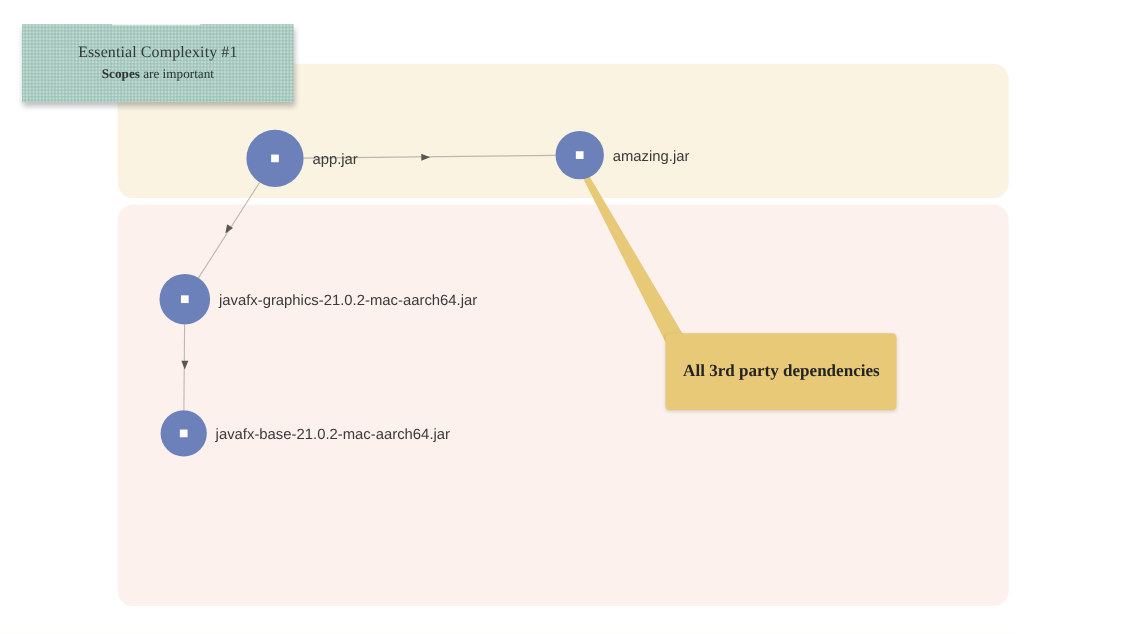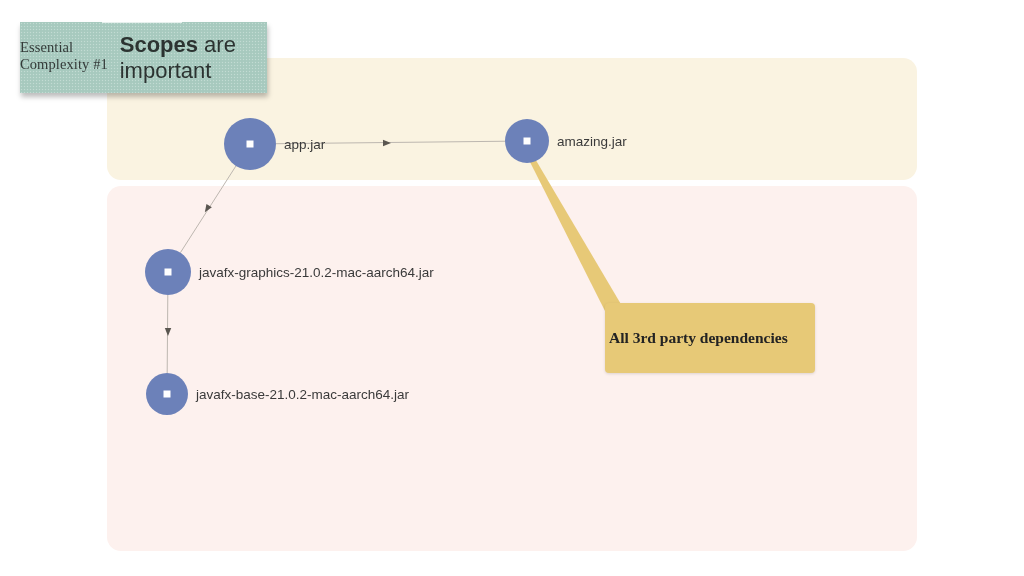--- a/index.html
+++ b/index.html
@@ -56,21 +56,21 @@
     left: 605px;
     top: 303px;
     width: 210px;
     height: 70px;
     background: #e7c977;
     border-radius: 4px;
     box-shadow: 0 1px 3px rgba(0,0,0,0.13);
     display: flex;
     flex-direction: column;
     justify-content: center;
-    padding: 0 4px;
+    padding: 0 16px;
     box-sizing: border-box;
   }
   #callout-box .line {
     font-family: "Liberation Serif", serif;
     font-size: 15.5px;
     font-weight: 700;
     color: #232323;
     line-height: 1.42;
     white-space: nowrap;
   }
@@ -83,35 +83,35 @@
     width: 247px;
     height: 71px;
     background-color: #a9cbc0;
     background-image:
       radial-gradient(rgba(255,255,255,0.30) 0.8px, transparent 0.9px),
       radial-gradient(rgba(120,160,150,0.20) 0.8px, transparent 0.9px);
     background-size: 3px 3px, 3px 3px;
     background-position: 0 0, 1.5px 1.5px;
     box-shadow: 1px 4px 5px rgba(0,0,0,0.26);
     display: flex;
-    flex-direction: row;
+    flex-direction: column;
     align-items: center;
     justify-content: center;
     z-index: 5;
   }
   #note-line-1 {
     font-family: "Liberation Serif", serif;
     font-size: 14.5px;
     color: #333a38;
     letter-spacing: 0.1px;
     margin-bottom: 3px;
   }
   #note-line-2 {
-    font-family: Liberation Sans, sans-serif;
-    font-size: 22px;
+    font-family: Liberation Serif, serif;
+    font-size: 12px;
     color: #2c3331;
   }
   #note-line-2 .emph { font-weight: 700; }
 
   #note-tape {
     position: absolute;
     left: 102px;
     top: 3px;
     width: 80px;
     height: 20px;

